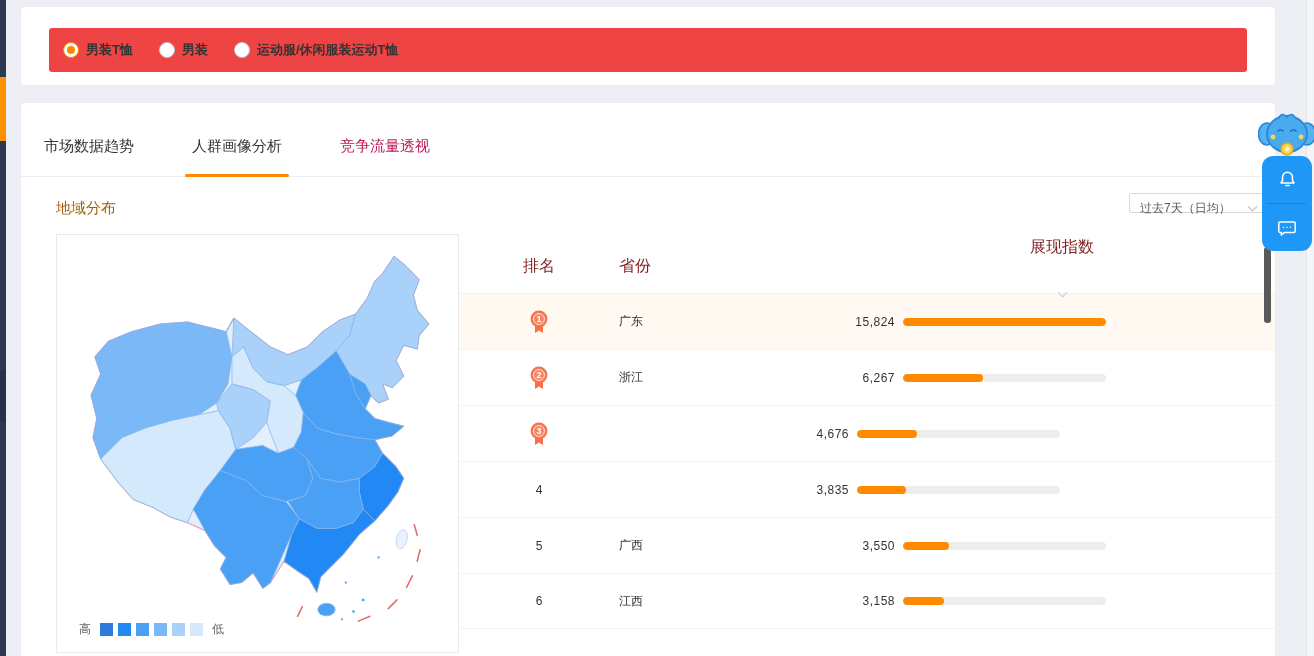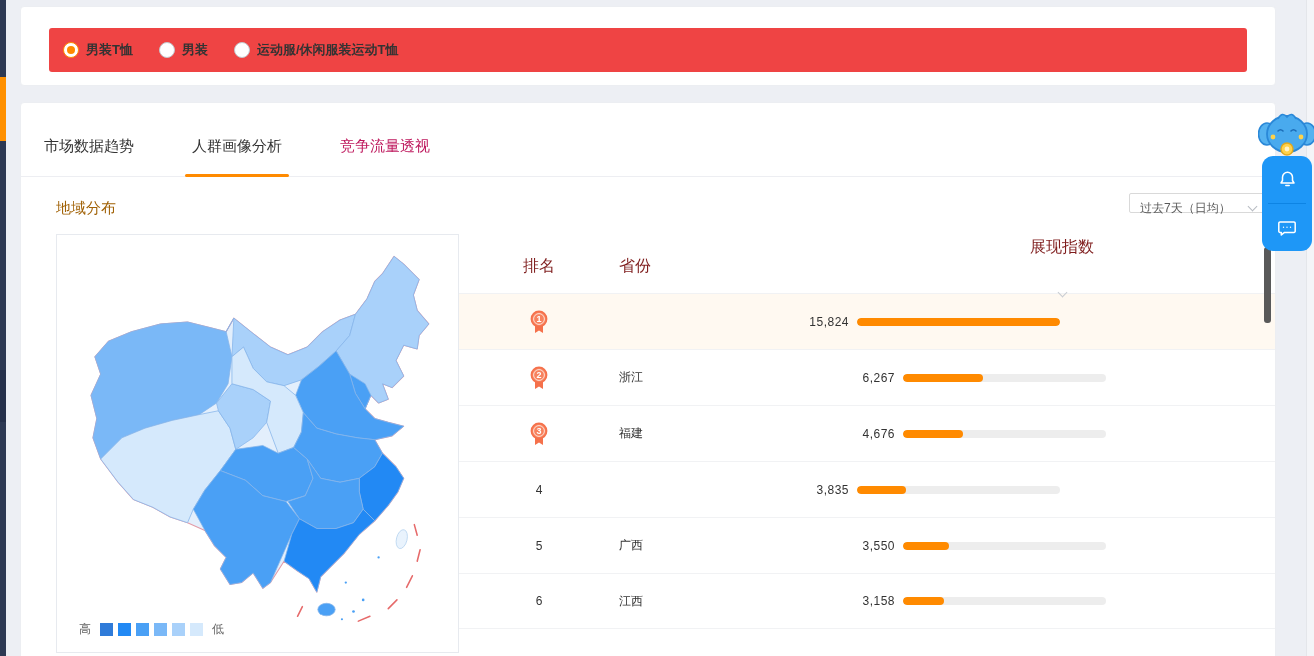--- a/index.html
+++ b/index.html
@@ -170,20 +170,21 @@
       </div>
     </div>
     <div>
         <div class="t-row hl">
           <div class="c-rank"><svg class="medal" width="22" height="26" viewBox="0 0 22 26">
   <path d="M7,15 L7,24 L11,21.4 L15,24 L15,15 Z" fill="#f5714b"></path>
   <circle cx="11" cy="10" r="7.6" fill="#f8825e" stroke="#f5714b" stroke-width="1.6"></circle>
   <circle cx="11" cy="10" r="5.4" fill="none" stroke="#fde4da" stroke-width="1"></circle>
   <text x="11" y="13.4" text-anchor="middle" font-size="9" font-weight="bold" fill="#ffffff" font-family="Liberation Sans, sans-serif">1</text>
 </svg></div>
+          <div class="c-prov">广东</div>
           <div class="c-num">15,824</div>
           <div class="c-bar">
             <div class="bar-track">
               <div class="bar-fill" style="width: 203px;"></div>
             </div>
           </div>
           <div></div>
         </div>
         <div class="t-row">
           <div class="c-rank"><svg class="medal" width="22" height="26" viewBox="0 0 22 26">
@@ -201,21 +202,20 @@
           </div>
           <div></div>
         </div>
         <div class="t-row">
           <div class="c-rank"><svg class="medal" width="22" height="26" viewBox="0 0 22 26">
   <path d="M7,15 L7,24 L11,21.4 L15,24 L15,15 Z" fill="#f5714b"></path>
   <circle cx="11" cy="10" r="7.6" fill="#f8825e" stroke="#f5714b" stroke-width="1.6"></circle>
   <circle cx="11" cy="10" r="5.4" fill="none" stroke="#fde4da" stroke-width="1"></circle>
   <text x="11" y="13.4" text-anchor="middle" font-size="9" font-weight="bold" fill="#ffffff" font-family="Liberation Sans, sans-serif">3</text>
 </svg></div>
-          <div class="c-prov">福建</div>
           <div class="c-num">4,676</div>
           <div class="c-bar">
             <div class="bar-track">
               <div class="bar-fill" style="width: 60px;"></div>
             </div>
           </div>
           <div></div>
         </div>
         <div class="t-row">
           <div class="c-rank">4</div>

